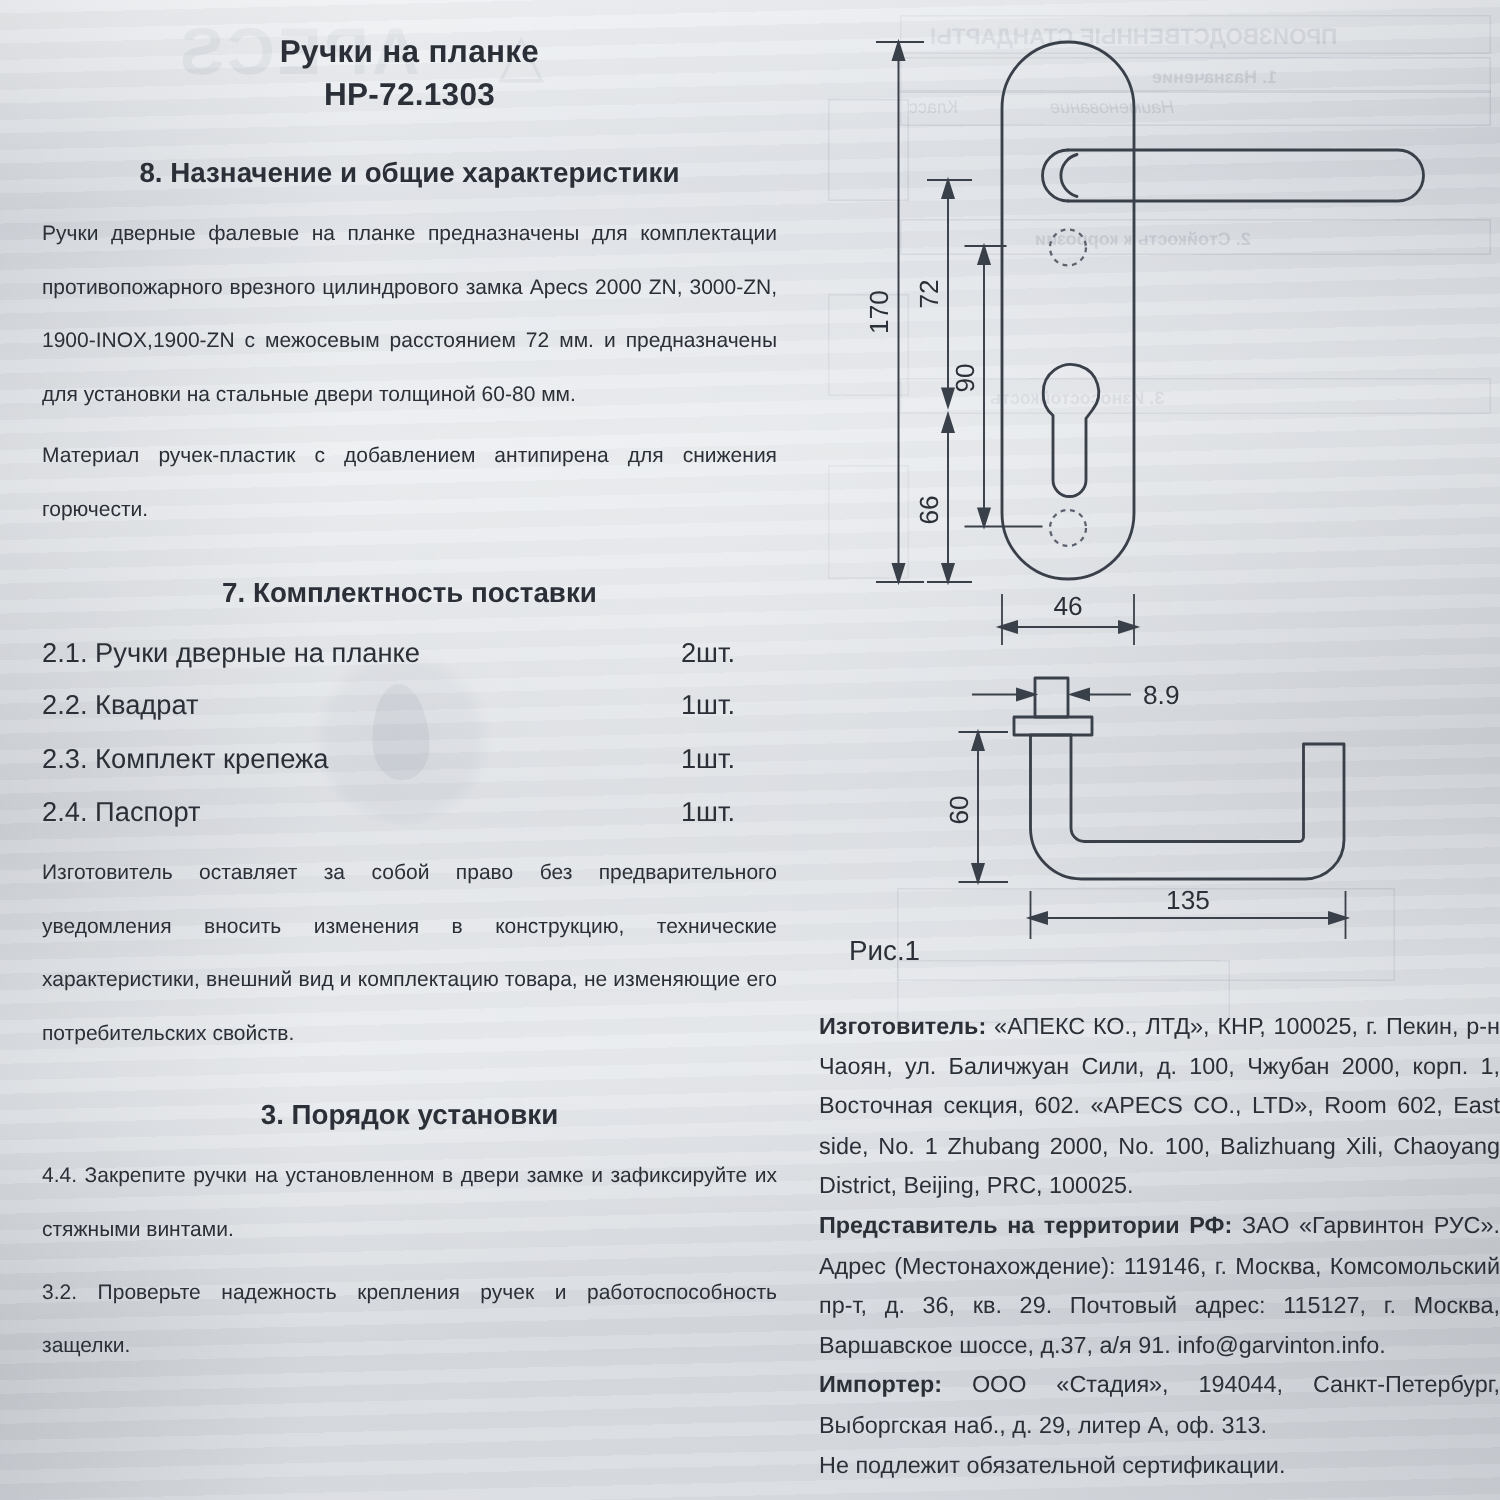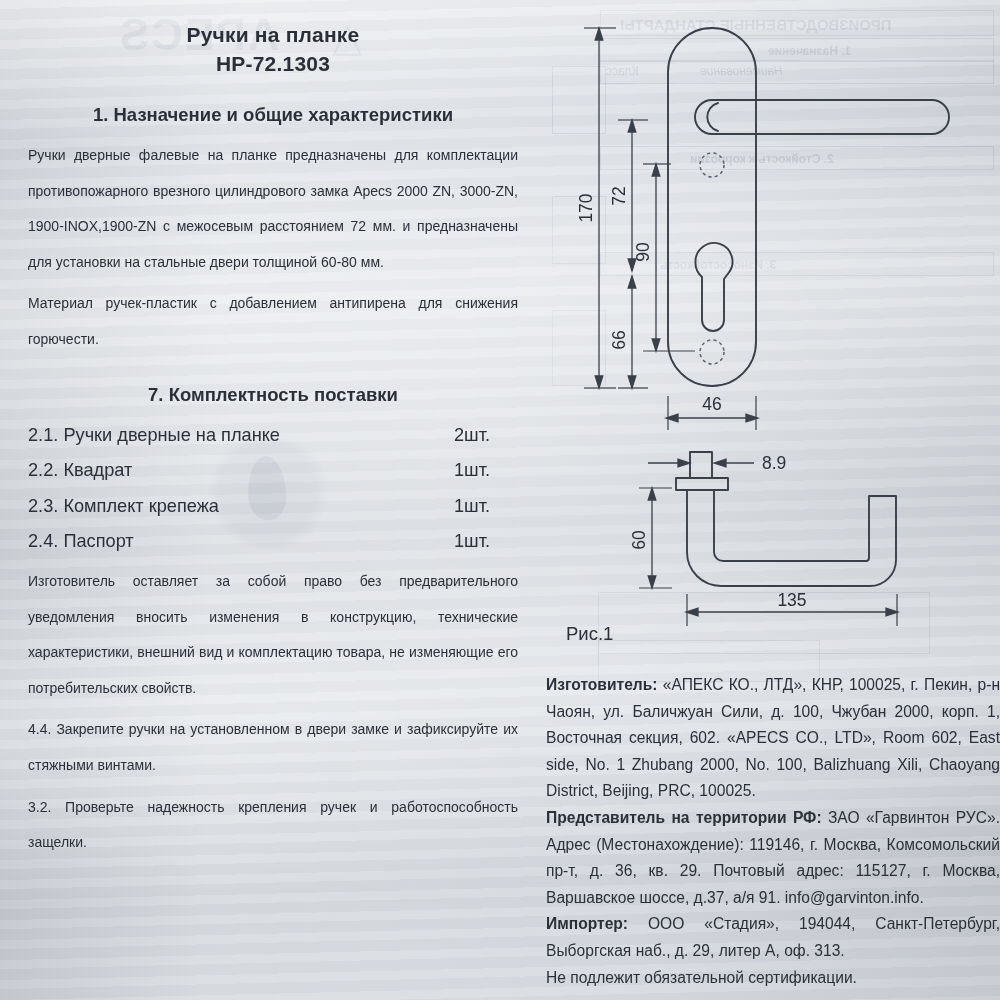--- a/index.html
+++ b/index.html
@@ -223,21 +223,21 @@
 
   <div id="flame-watermark"></div>
 
   <div id="col-left">
 
     <div class="doc-title">
       <div>Ручки на планке</div>
       <div>НР-72.1303</div>
     </div>
 
-    <div class="section-head">1. Назначение и общие характеристики</div>
+    <div class="section-head">8. Назначение и общие характеристики</div>
     <p class="para">Ручки дверные фалевые на планке предназначены для комплектации противопожарного врезного цилиндрового замка Apecs 2000 ZN, 3000-ZN, 1900-INOX,1900-ZN с межосевым расстоянием 72 мм. и предназначены для установки на стальные двери толщиной 60-80 мм.</p>
     <p class="para">Материал ручек-пластик с добавлением антипирена для снижения горючести.</p>
 
     <div class="section-head">7. Комплектность поставки</div>
 
     <div id="kit-list">
       <div class="kit-row">
         <span><span>2.1.</span>&nbsp;<span>Ручки дверные на планке</span></span>
         <span class="kit-qty">2шт.</span>
       </div>
@@ -250,20 +250,21 @@
         <span class="kit-qty">1шт.</span>
       </div>
       <div class="kit-row">
         <span><span>2.4.</span>&nbsp;<span>Паспорт</span></span>
         <span class="kit-qty">1шт.</span>
       </div>
     </div>
 
     <p class="para" style="margin-top:4px;">Изготовитель оставляет за собой право без предварительного уведомления вносить изменения в конструкцию, технические характеристики, внешний вид и комплектацию товара, не изменяющие его потребительских свойств.</p>
 
+    <div class="section-head">3. Порядок установки</div>
     <p class="para">4.4. Закрепите ручки на установленном в двери замке и зафиксируйте их стяжными винтами.</p>
     <p class="para">3.2. Проверьте надежность крепления ручек и работоспособность защелки.</p>
 
   </div>
 
   <div id="col-right">
 
     <svg id="drawing-main" viewBox="0 0 460 440">
       <g fill="none" stroke="#3a404a" stroke-width="1.9" stroke-linecap="round" stroke-linejoin="round">
 

